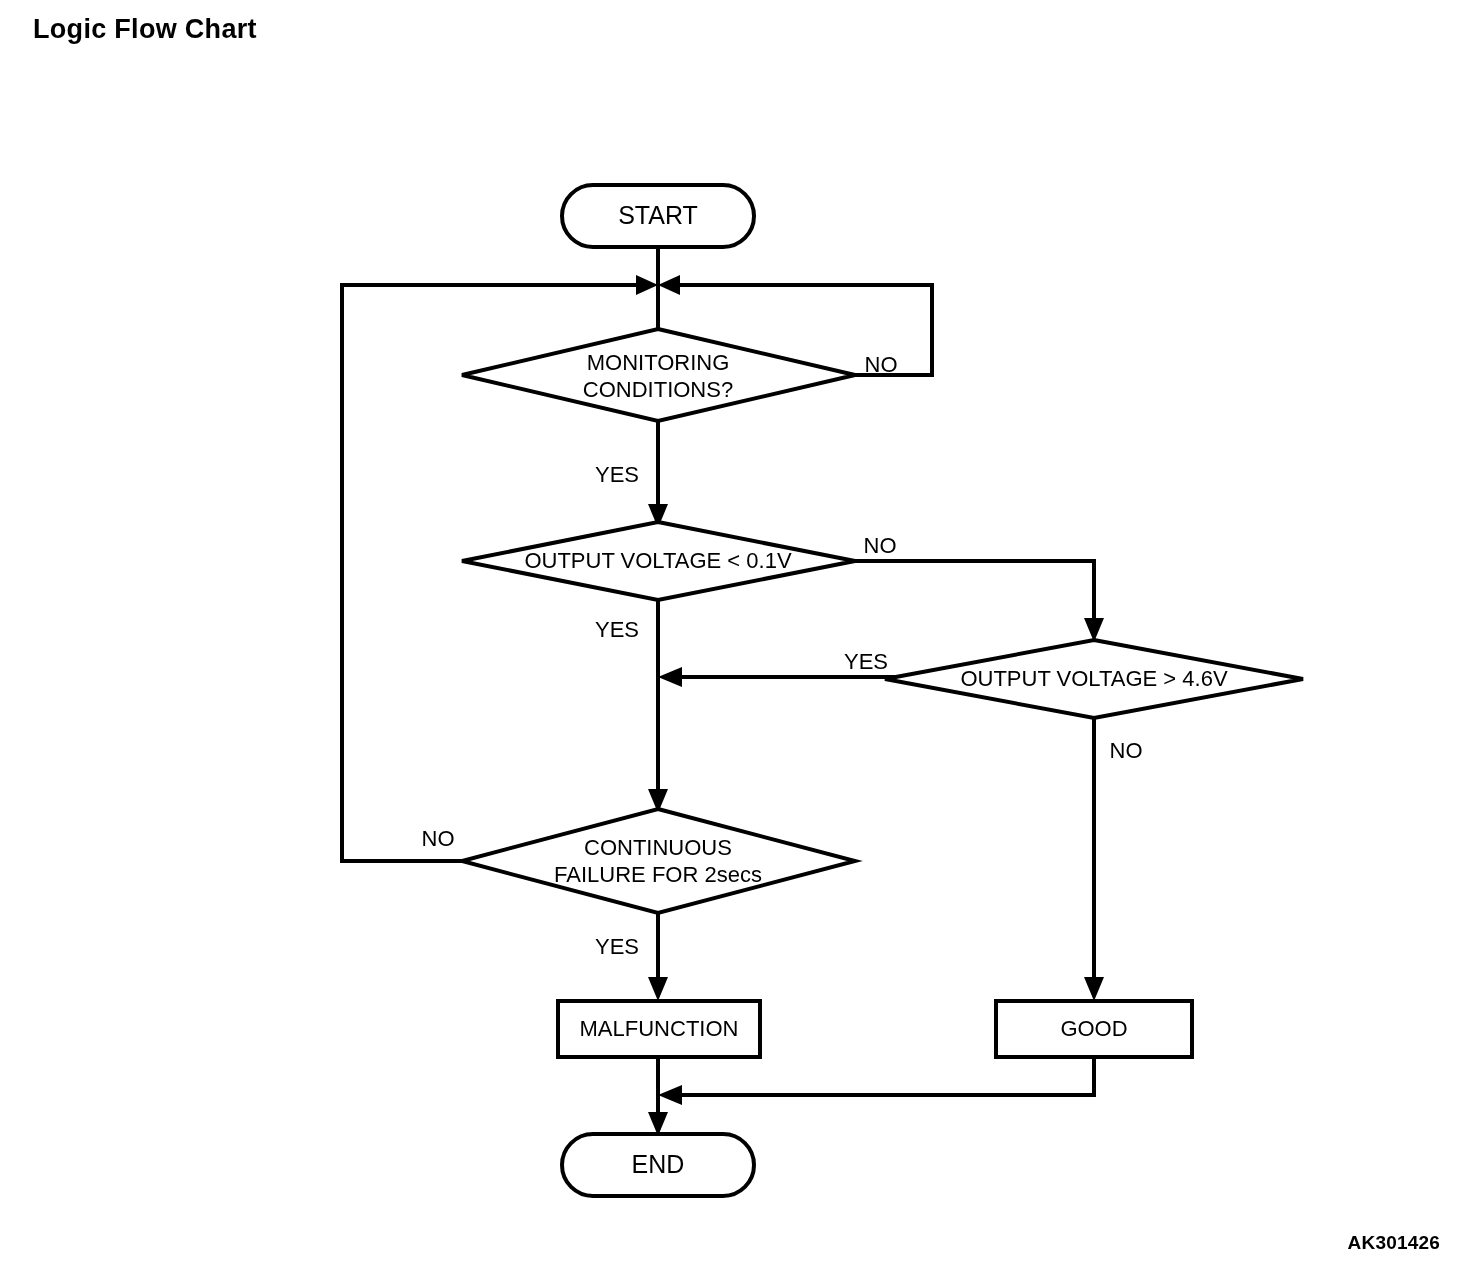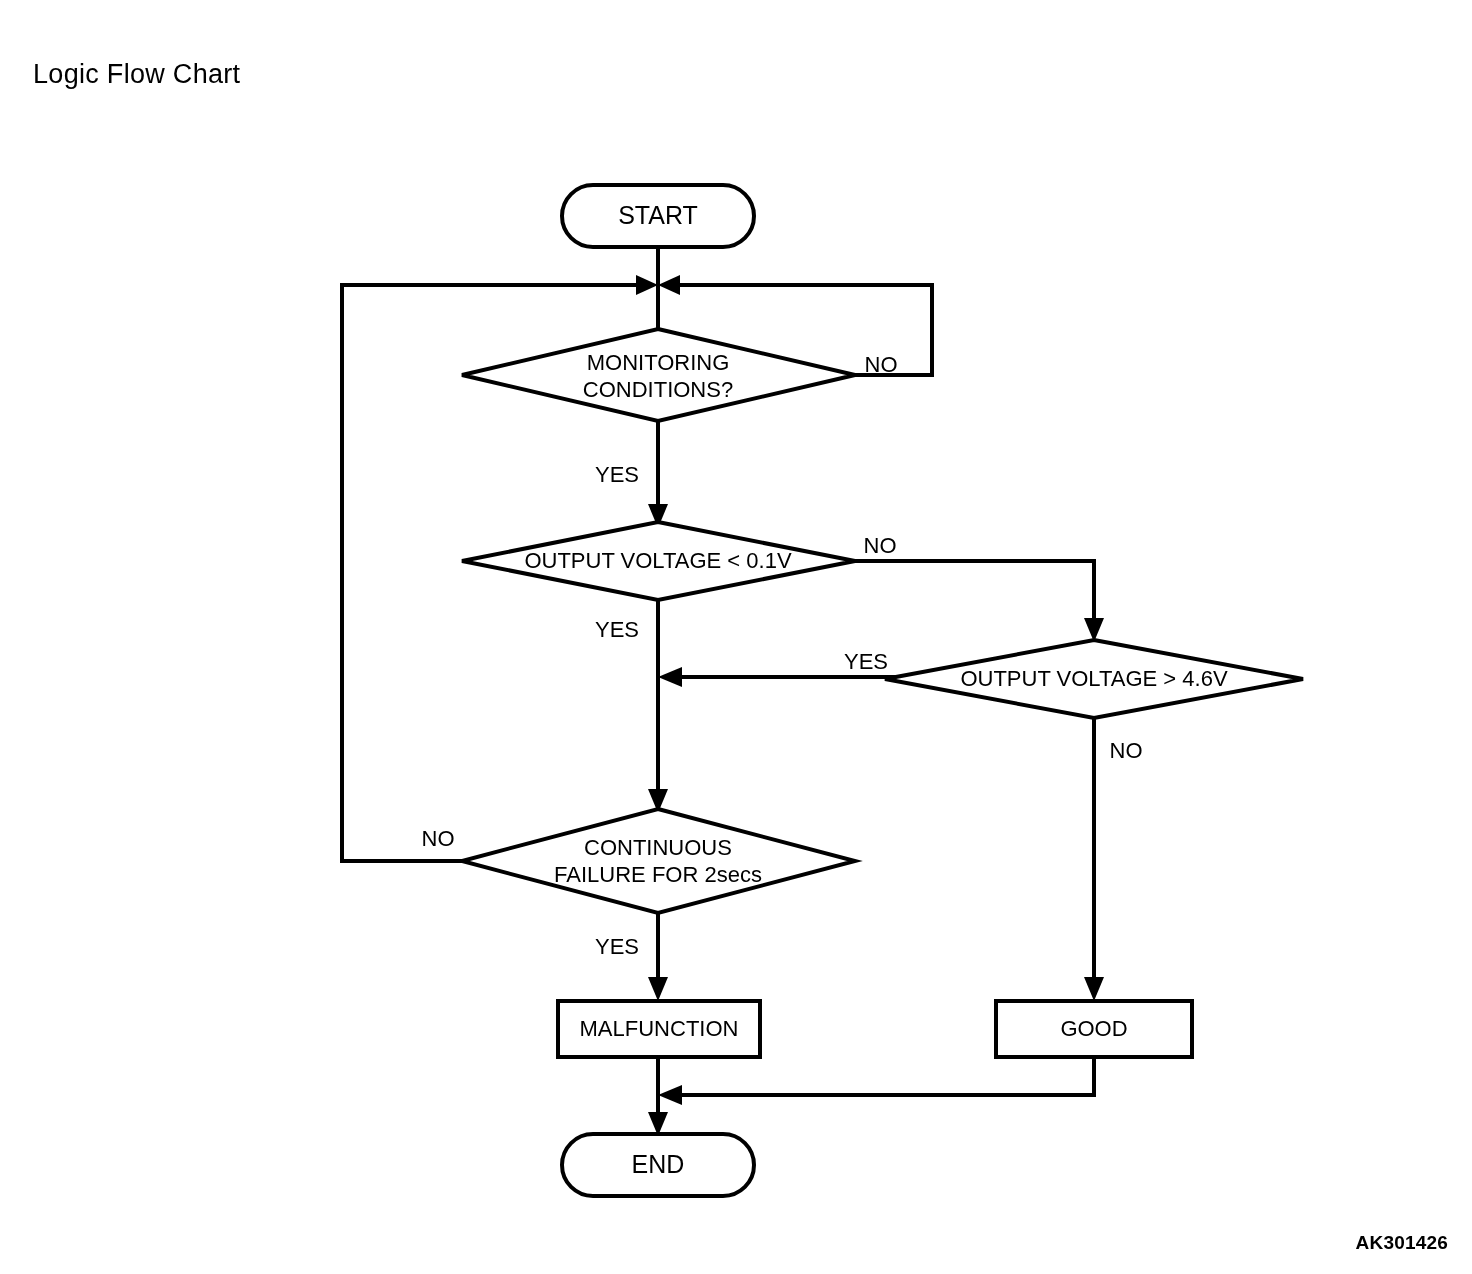--- a/index.html
+++ b/index.html
@@ -13,28 +13,27 @@
     position: relative;
     font-family: "Liberation Sans", sans-serif;
     color: #000000;
     overflow: hidden;
   }
   #page-title {
     position: absolute;
     left: 33px;
     top: 14px;
     font-size: 27px;
-    font-weight: normal;
+    font-weight: bold;
     letter-spacing: 0.3px;
     white-space: nowrap;
-    margin-top: 45px;
   }
   #figure-code {
     position: absolute;
-    right: 24px;
+    right: 32px;
     bottom: 20px;
     font-size: 19px;
     font-weight: bold;
     letter-spacing: 0.2px;
     white-space: nowrap;
   }
   #flow-svg {
     position: absolute;
     left: 0;
     top: 0;

